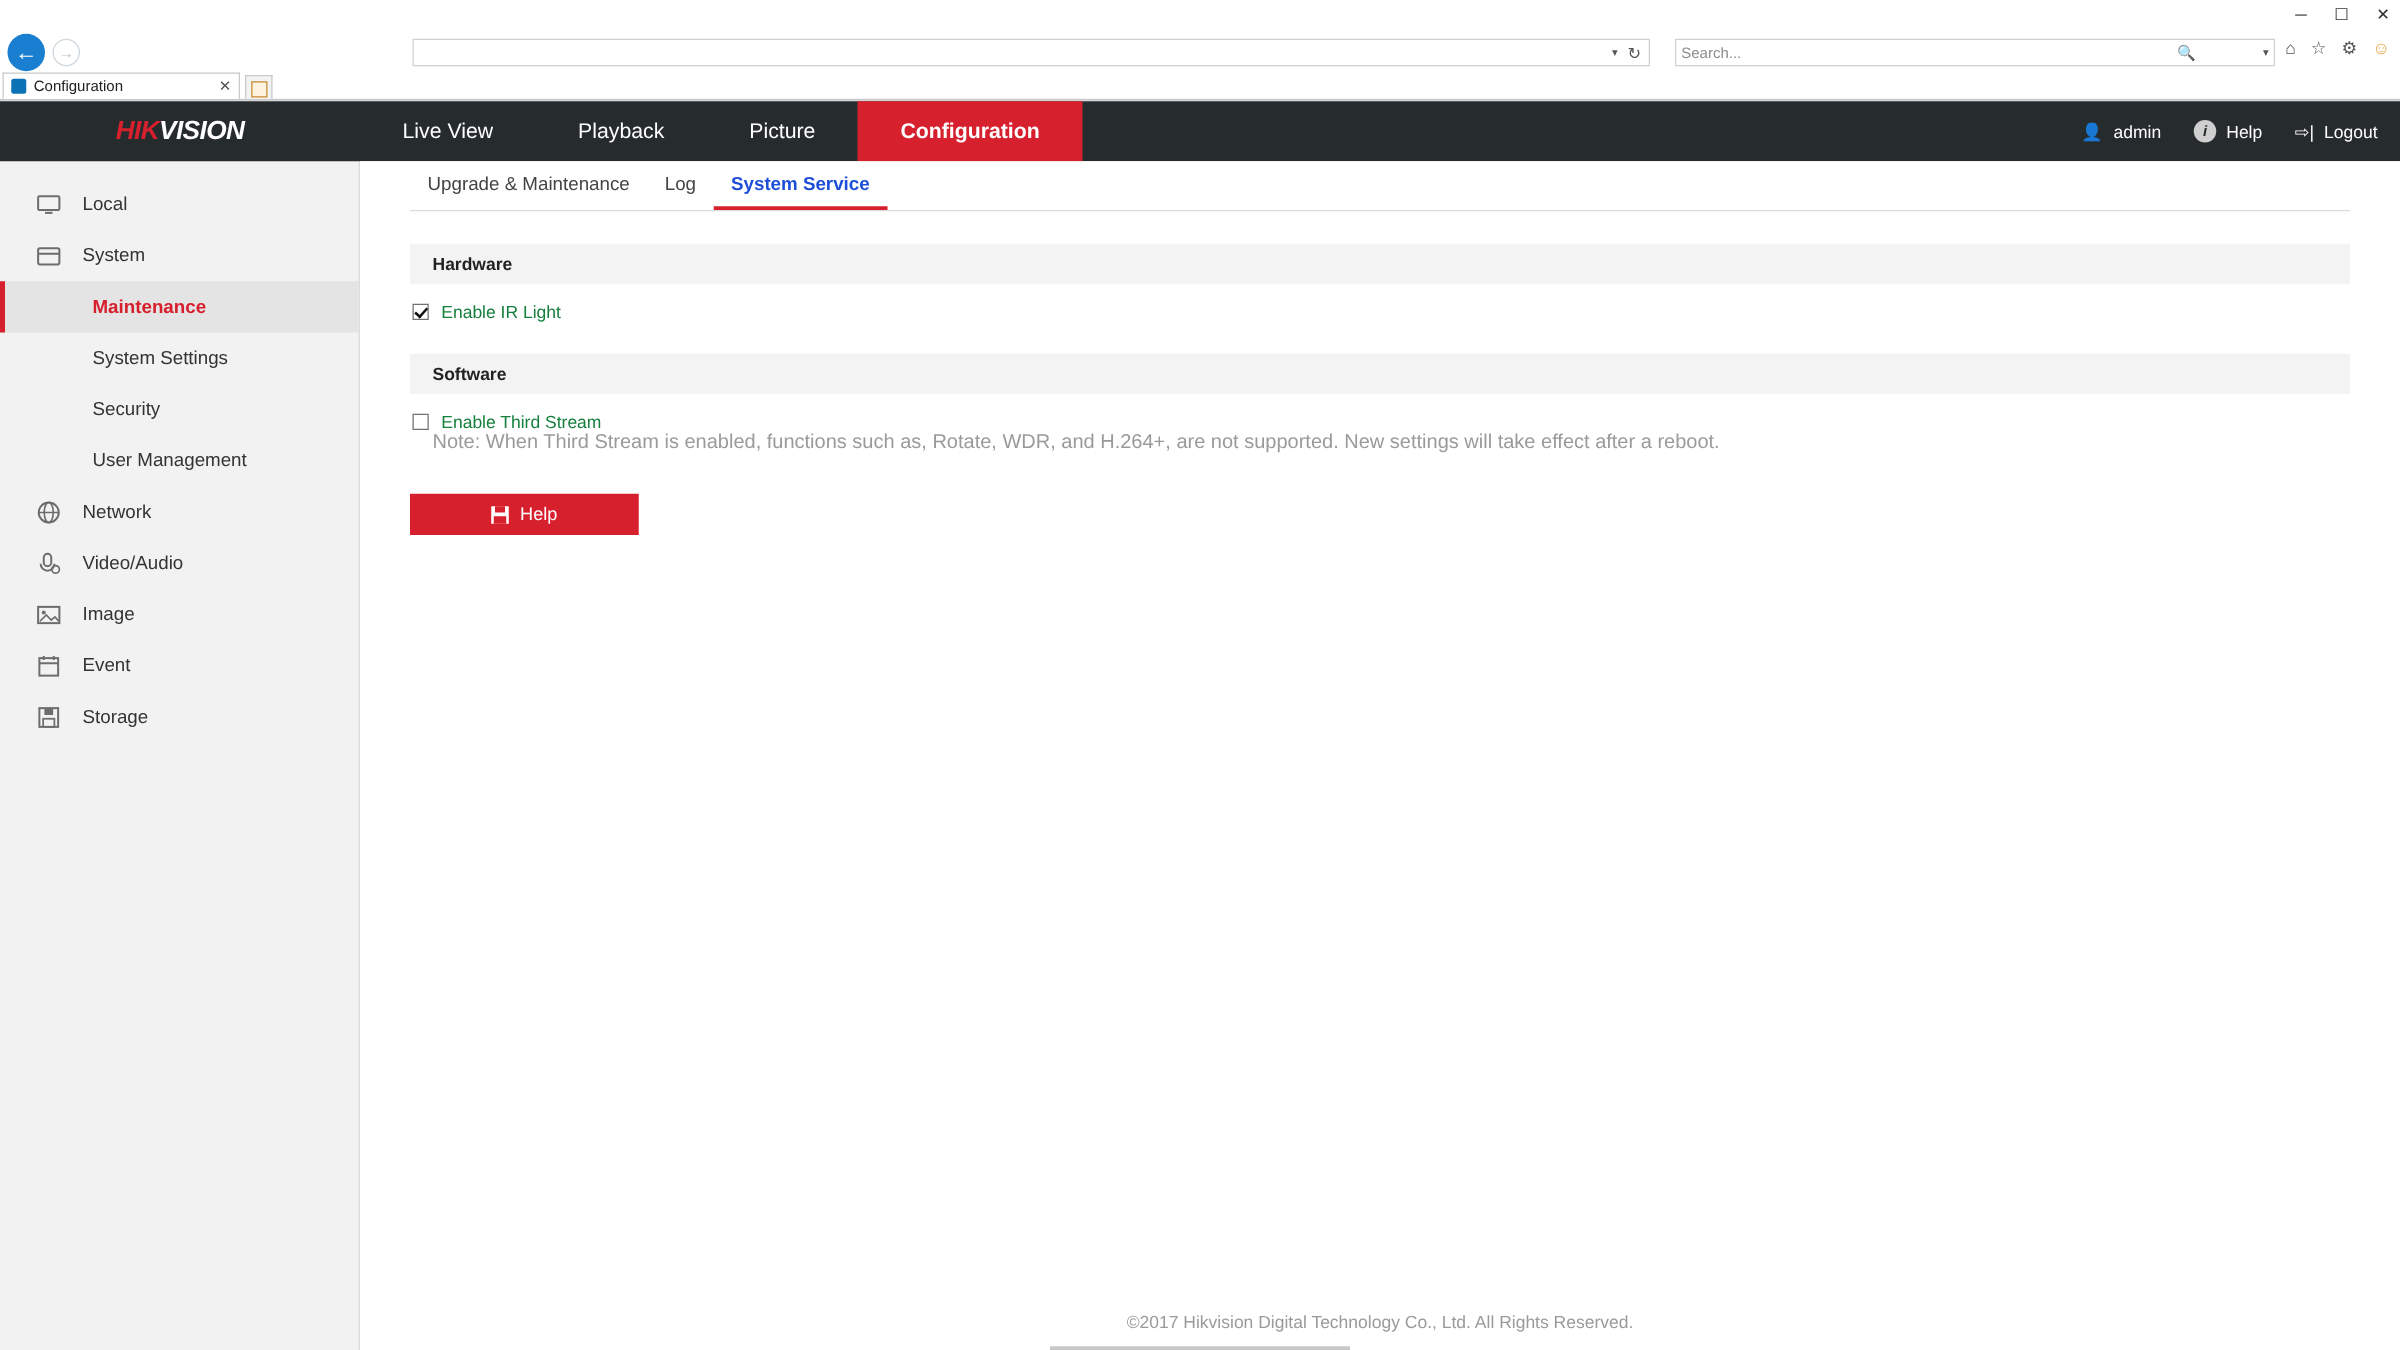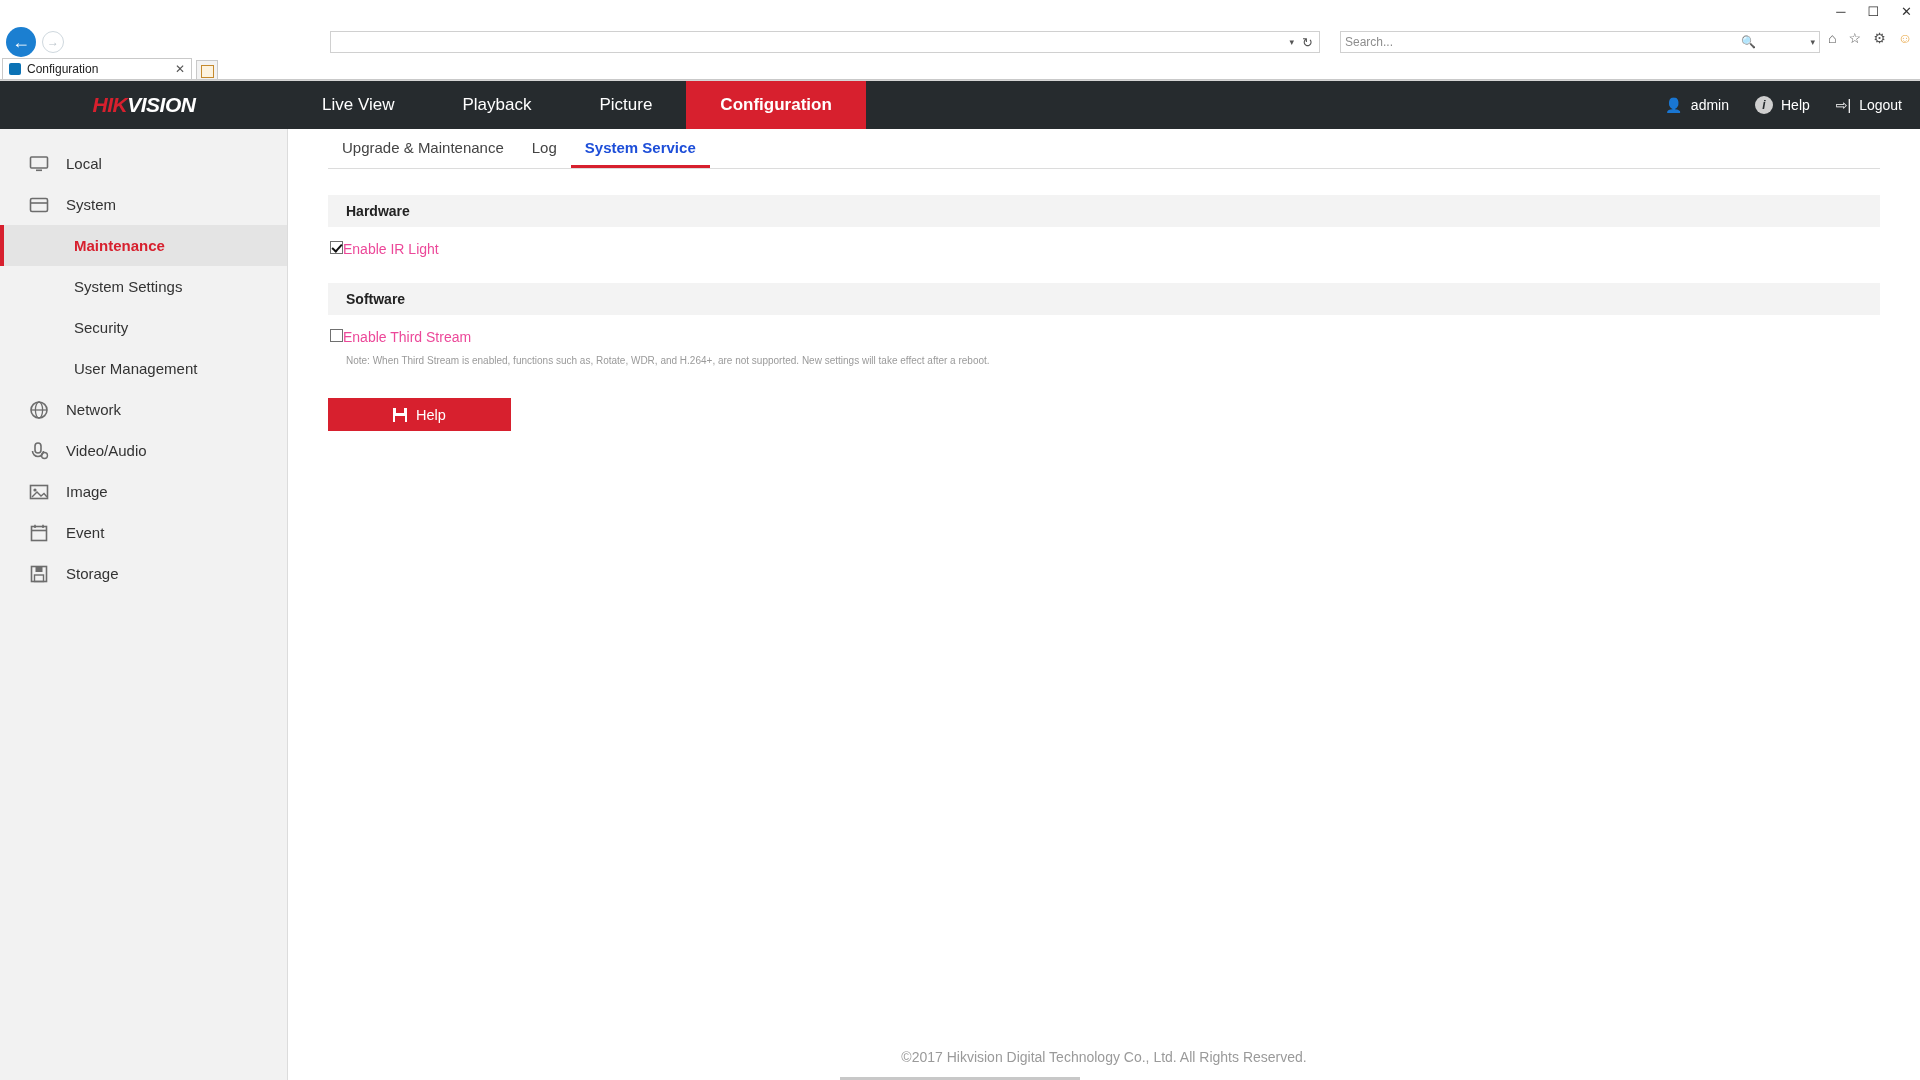--- a/index.html
+++ b/index.html
@@ -257,46 +257,46 @@
     margin-top: 26px;
     height: 32px;
     background: #f3f3f3;
     display: flex; align-items: center;
     padding-left: 18px;
     font-size: 14px;
     font-weight: bold;
     color: #222;
   }
   .check-row {
-    display: flex; 
+    display: flex; align-items: center;
+    gap: 10px;
     margin-top: 14px;
     padding-left: 2px;
     font-size: 14px;
-    color: #ec4899;
+    color: #15803d;
   }
   .cbox {
     width: 13px; height: 13px;
     border: 1px solid #707070;
     background: #fff;
     position: relative;
     display: inline-block;
   }
   .cbox.checked:after {
     content: "";
     position: absolute;
     left: 3px; top: 0px;
     width: 4px; height: 8px;
     border: solid #111;
     border-width: 0 2px 2px 0;
     transform: rotate(42deg);
   }
   .note {
-    margin-top: 10px;
     padding-left: 18px;
-    font-size: 10px;
+    font-size: 16px;
     color: #9a9a9a;
   }
   .save-btn {
     margin-top: 32px;
     width: 183px; height: 33px;
     background: #d7202e;
     color: #ffffff;
     font-size: 14.5px;
     border: none;
     display: flex; align-items: center; justify-content: center;

